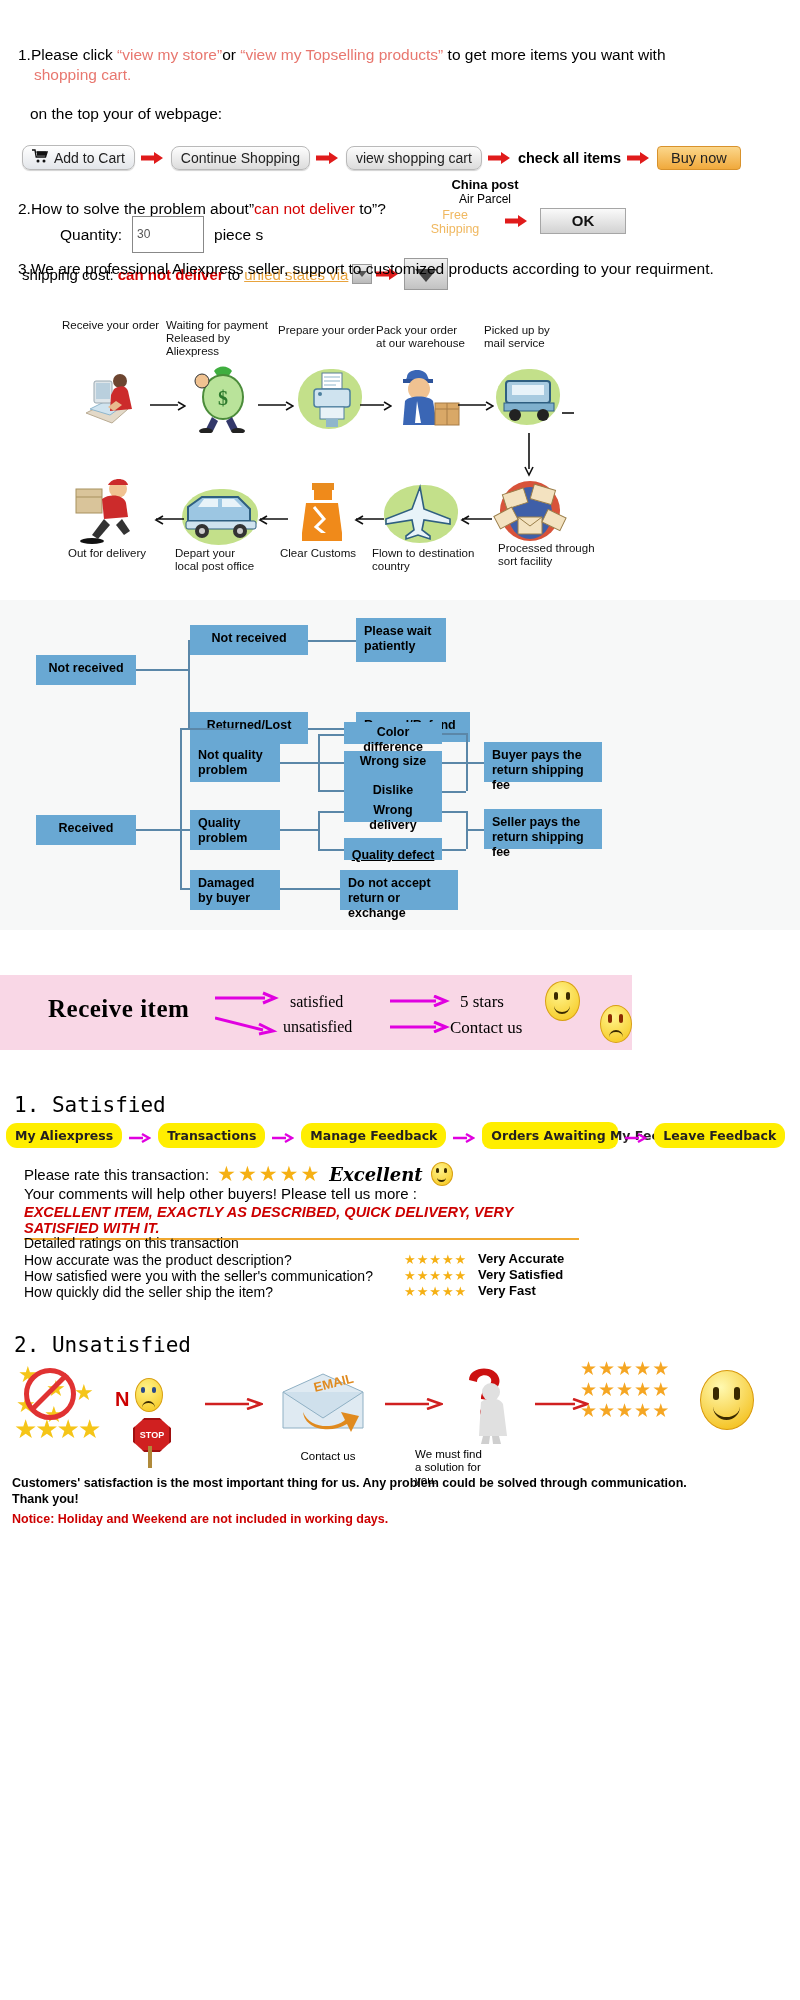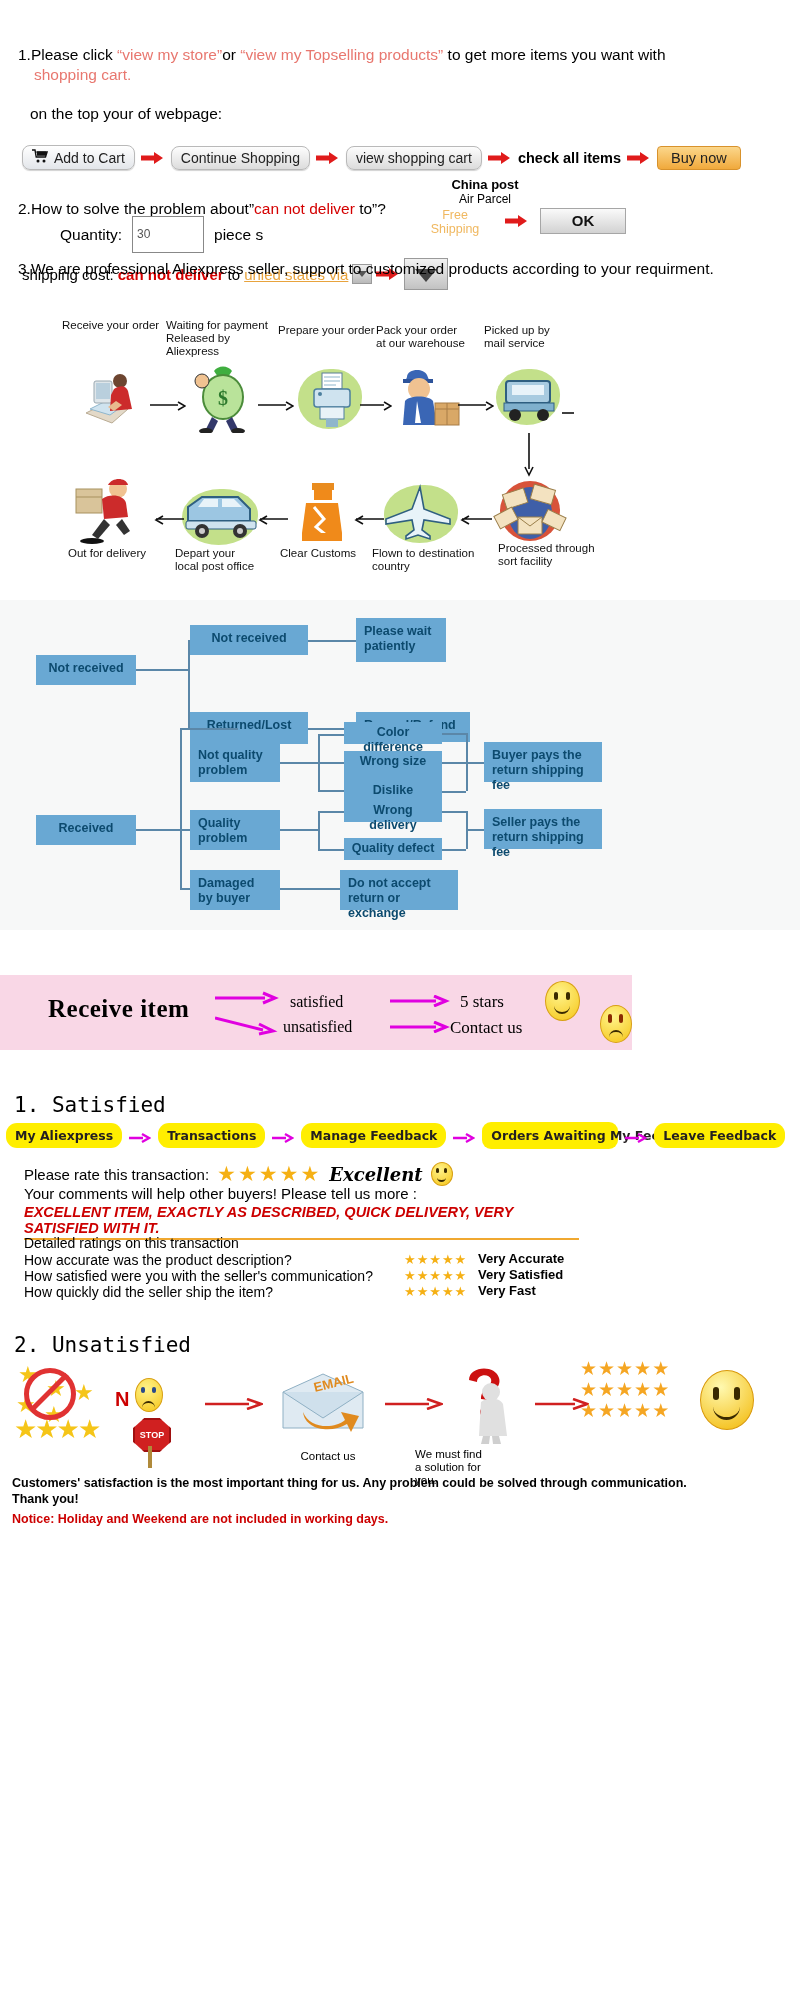--- a/index.html
+++ b/index.html
@@ -81,21 +81,21 @@
   .picon{position:absolute;width:64px;height:64px;}
   .blob{
     position:absolute;left:0;top:4px;width:64px;height:56px;
     background:#c3e08a;border-radius:50% 45% 52% 48%;
   }
   .pa{position:absolute;height:10px;}
 
   
   .fc{left:0;top:600px;width:800px;height:330px;background:#f7f8f8;}
   .bbox{
-    position:absolute;background:#69a8d3;color:#0c4a6e;
+    position:absolute;background:#69a8d3;color:#000000;
     font-size:12.5px;font-weight:bold;line-height:15px;
     padding:6px 8px;box-sizing:border-box;
   }
   .ln{position:absolute;background:#5b87a8;}
   .lnh{height:1.5px;}
   .lnv{width:1.5px;}
 
   
   .pink{left:0;top:975px;width:632px;height:75px;background:#f9d7e6;}
   .recv{
@@ -424,21 +424,21 @@
     <div class="ln lnh" style="left:442px;top:191px;width:24px;"></div>
     <div class="ln lnv" style="left:466px;top:133px;height:58px;"></div>
     <div class="ln lnh" style="left:466px;top:162px;width:20px;"></div>
     <div class="bbox" style="left:484px;top:142px;width:118px;height:40px;">Buyer pays the return shipping fee</div>
 
     <div class="ln lnh" style="left:280px;top:229px;width:40px;"></div>
     <div class="ln lnv" style="left:318px;top:211px;height:38px;"></div>
     <div class="ln lnh" style="left:318px;top:211px;width:28px;"></div>
     <div class="ln lnh" style="left:318px;top:249px;width:28px;"></div>
     <div class="bbox" style="left:344px;top:200px;width:98px;height:22px;padding:3px 6px;text-align:center;">Wrong delivery</div>
-    <div class="bbox" style="left:344px;top:238px;width:98px;height:22px;padding:3px 6px;text-align:center;">Quality defect</div>
+    <div class="bbox" style="left:344px;top:238px;width:98px;height:22px;padding:10px 6px;text-align:center;text-decoration:underline;">Quality defect</div>
     <div class="ln lnh" style="left:442px;top:211px;width:24px;"></div>
     <div class="ln lnh" style="left:442px;top:249px;width:24px;"></div>
     <div class="ln lnv" style="left:466px;top:211px;height:38px;"></div>
     <div class="ln lnh" style="left:466px;top:229px;width:20px;"></div>
     <div class="bbox" style="left:484px;top:209px;width:118px;height:40px;">Seller pays the return shipping fee</div>
 
     <div class="ln lnh" style="left:280px;top:288px;width:62px;"></div>
     <div class="bbox" style="left:340px;top:270px;width:118px;height:40px;">Do not accept return or exchange</div>
   </div>
 

